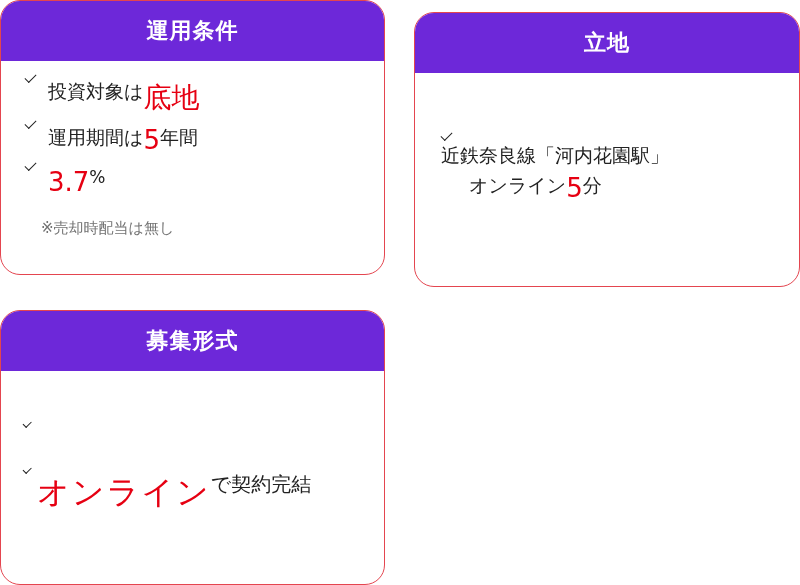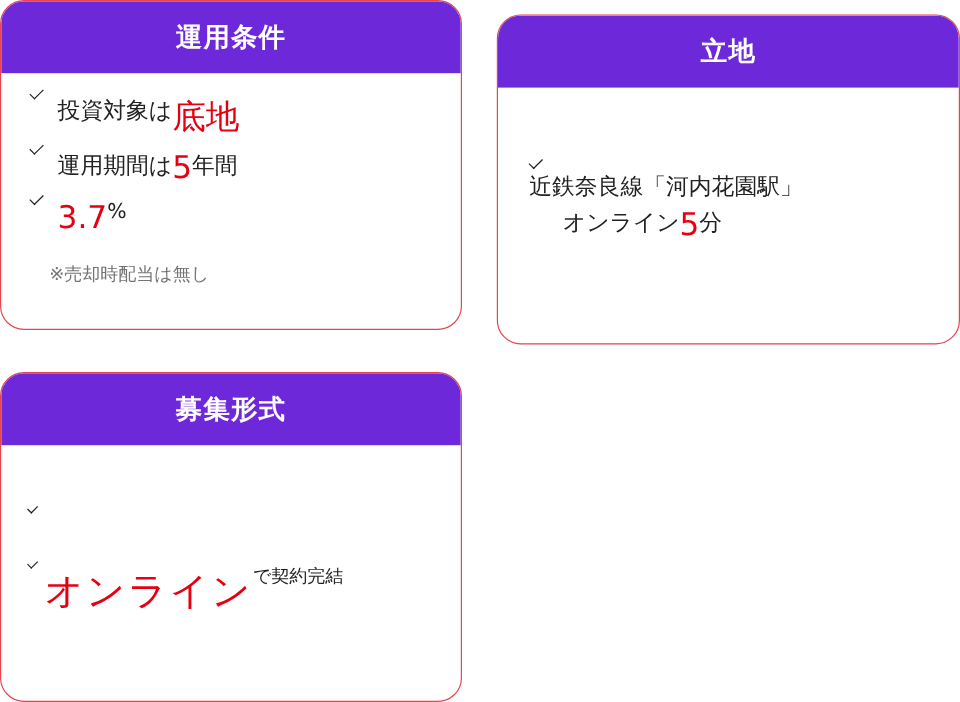--- a/index.html
+++ b/index.html
@@ -92,16 +92,16 @@
   <div class="card-header">
     <span>募集形式</span>
   </div>
   <div class="card-body">
     <div class="row" style="left:22px; top:54px;">
       <span class="check small"></span>
     </div>
     <div class="row" style="left:22px; top:100px;">
       <span class="check small"></span>
       <span class="hl" style="font-size:32px; letter-spacing:2px;">オンライン</span>
-      <span class="txt" style="font-size:15px;">で契約完結</span>
+      <span class="txt" style="font-size:20px;">で契約完結</span>
     </div>
   </div>
 </div>
 
 </body></html>

